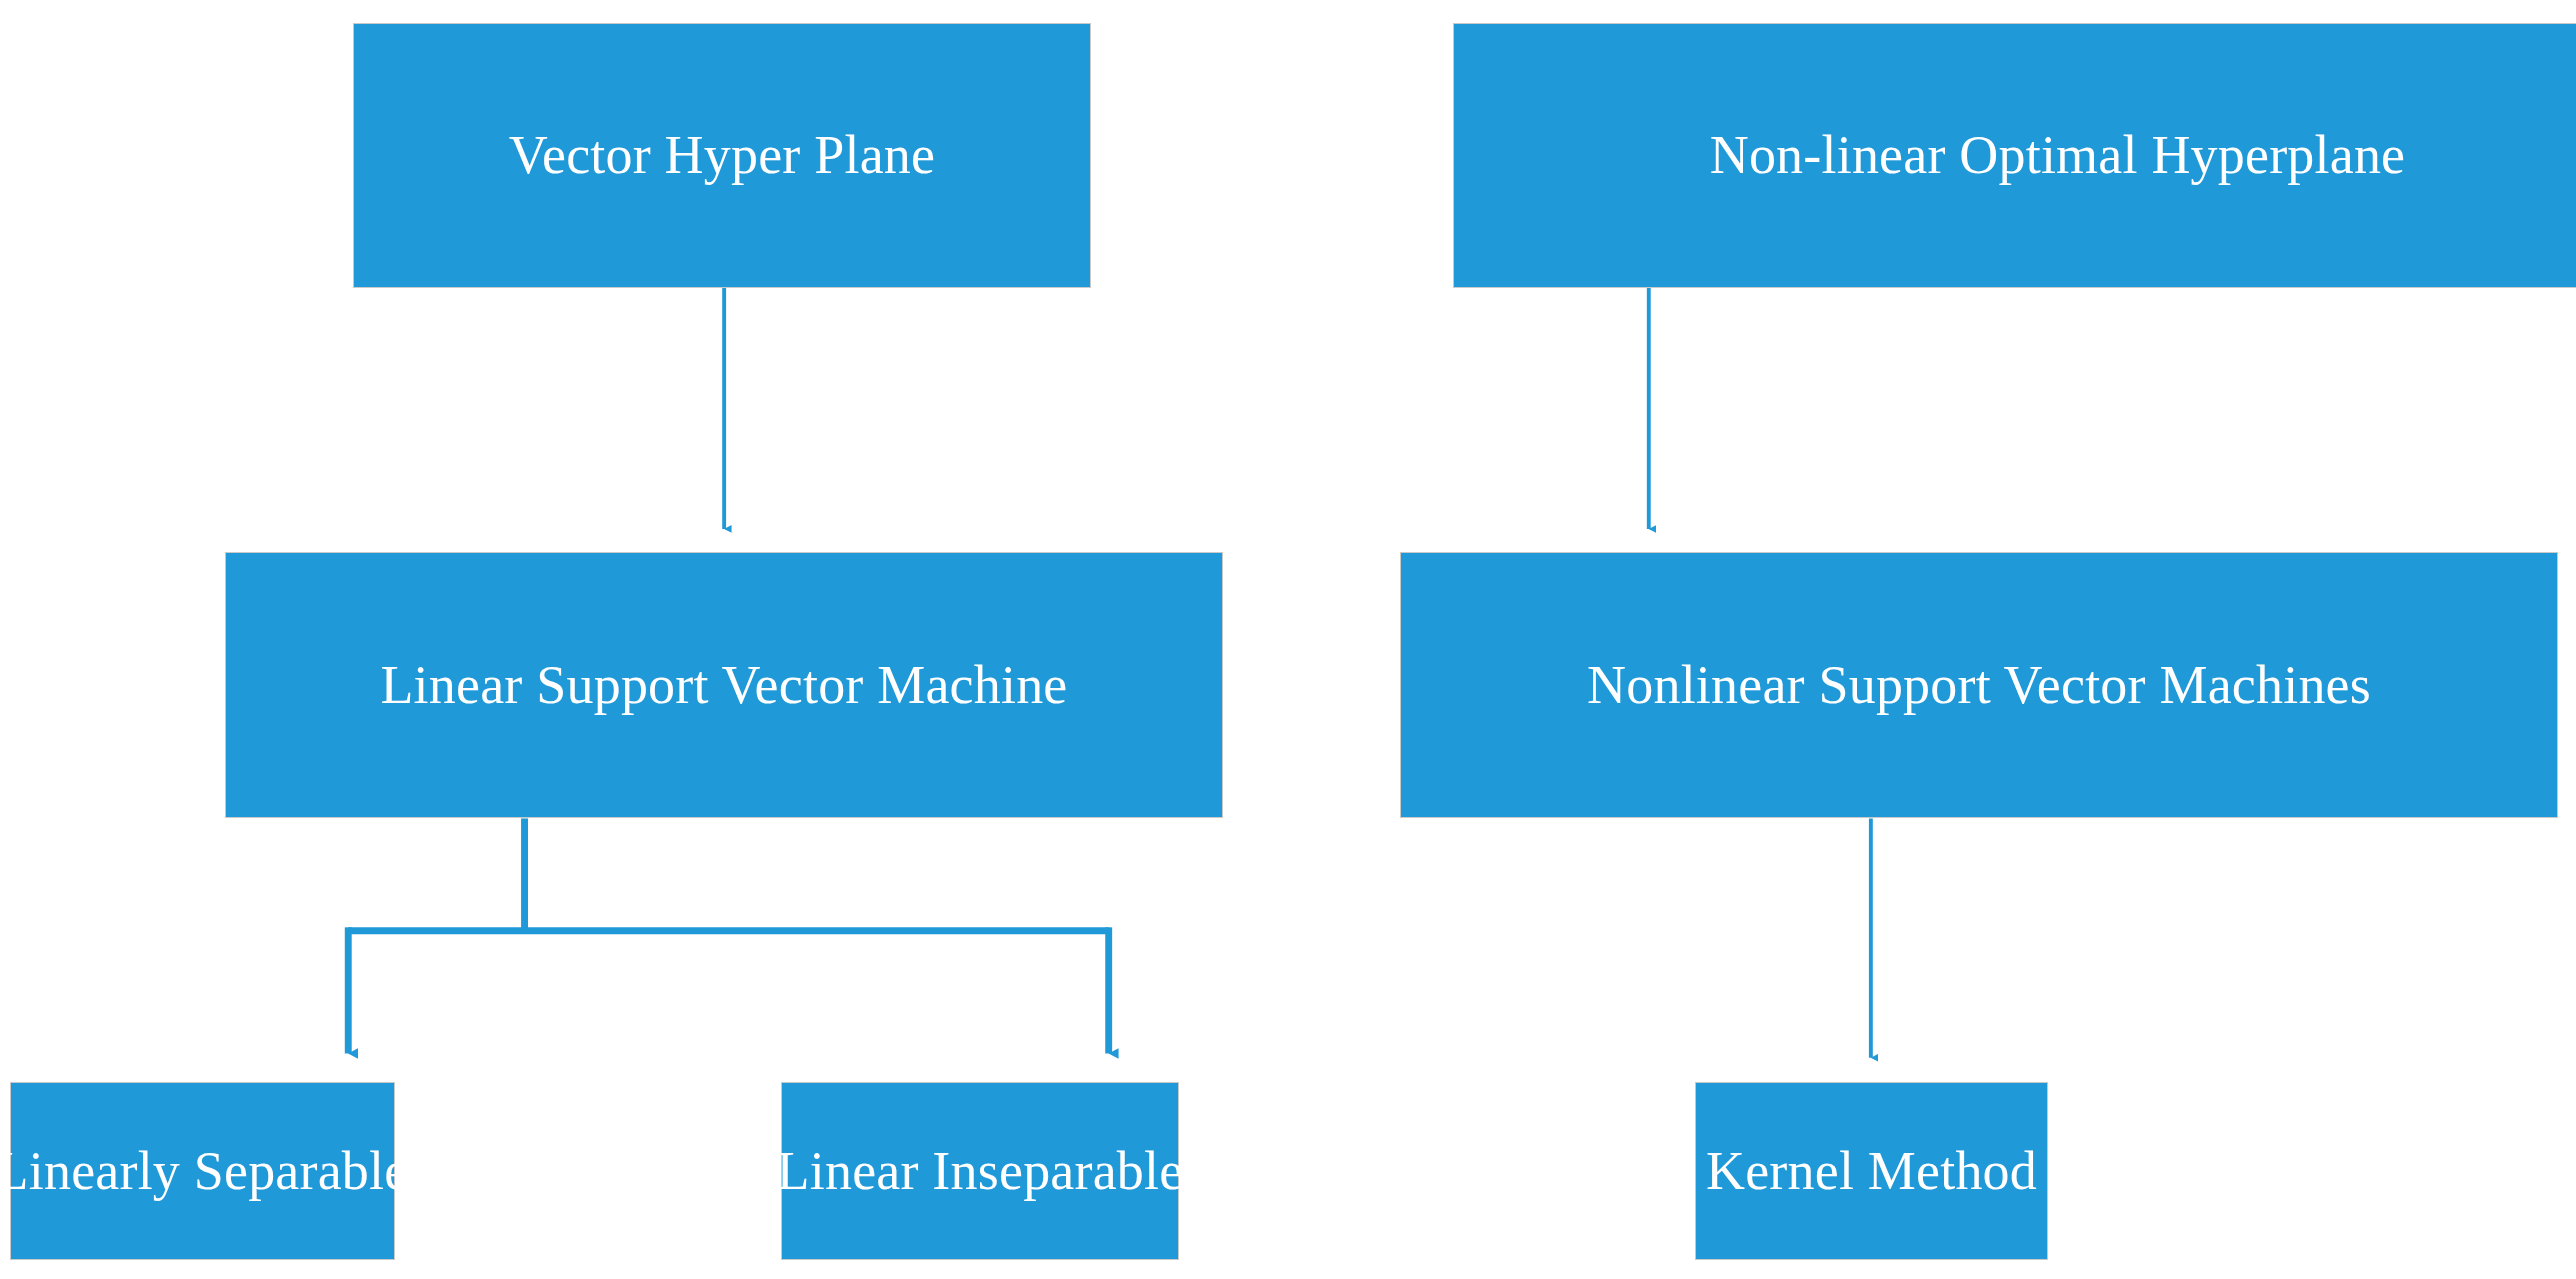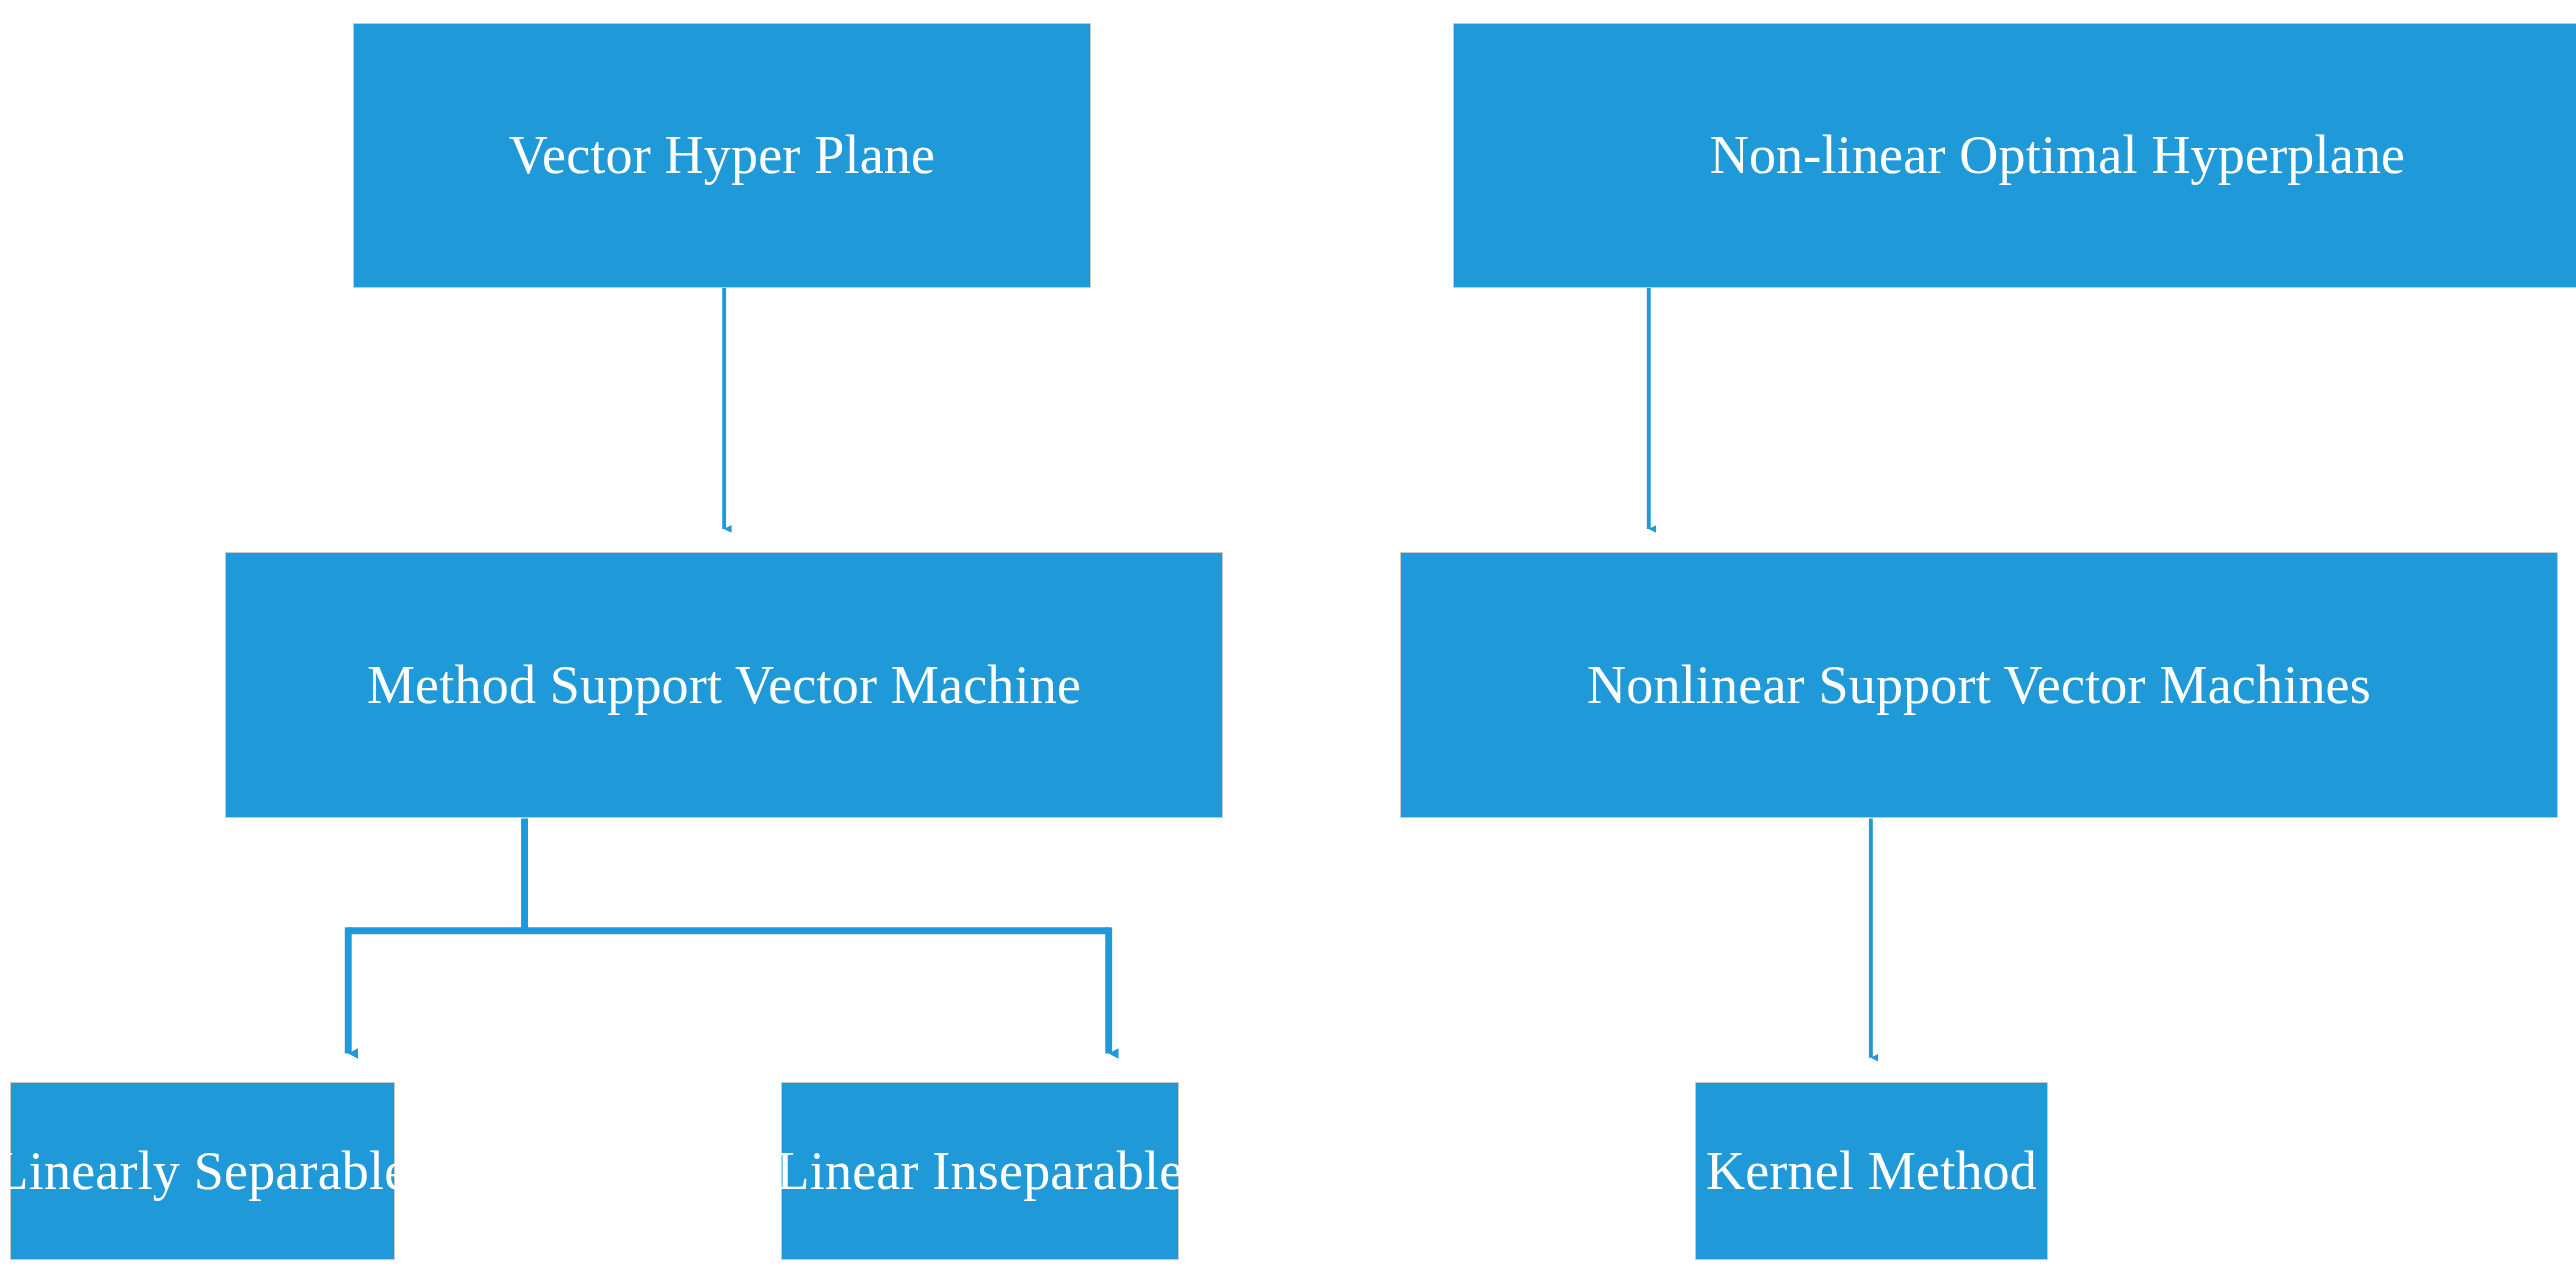--- a/index.html
+++ b/index.html
@@ -91,21 +91,21 @@
     <g>
       <path d="M 2165 947 L 2165 1224" stroke="#2099D8" stroke-width="4.5" fill="none" marker-end="url(#arrowhead-thin)"></path>
     </g>
   </svg>
 
   <div class="node" id="node-optimal-hyper-plane">
     <span class="node-label">Vector Hyper Plane</span>
   </div>
 
   <div class="node" id="node-linear-svm">
-    <span class="node-label">Method Support Vector Machine</span>
+    <span class="node-label">Linear Support Vector Machine</span>
   </div>
 
   <div class="node" id="node-linearly-separable">
     <span class="node-label">Linearly Separable</span>
   </div>
 
   <div class="node" id="node-linear-inseparable">
     <span class="node-label">Linear Inseparable</span>
   </div>
 

